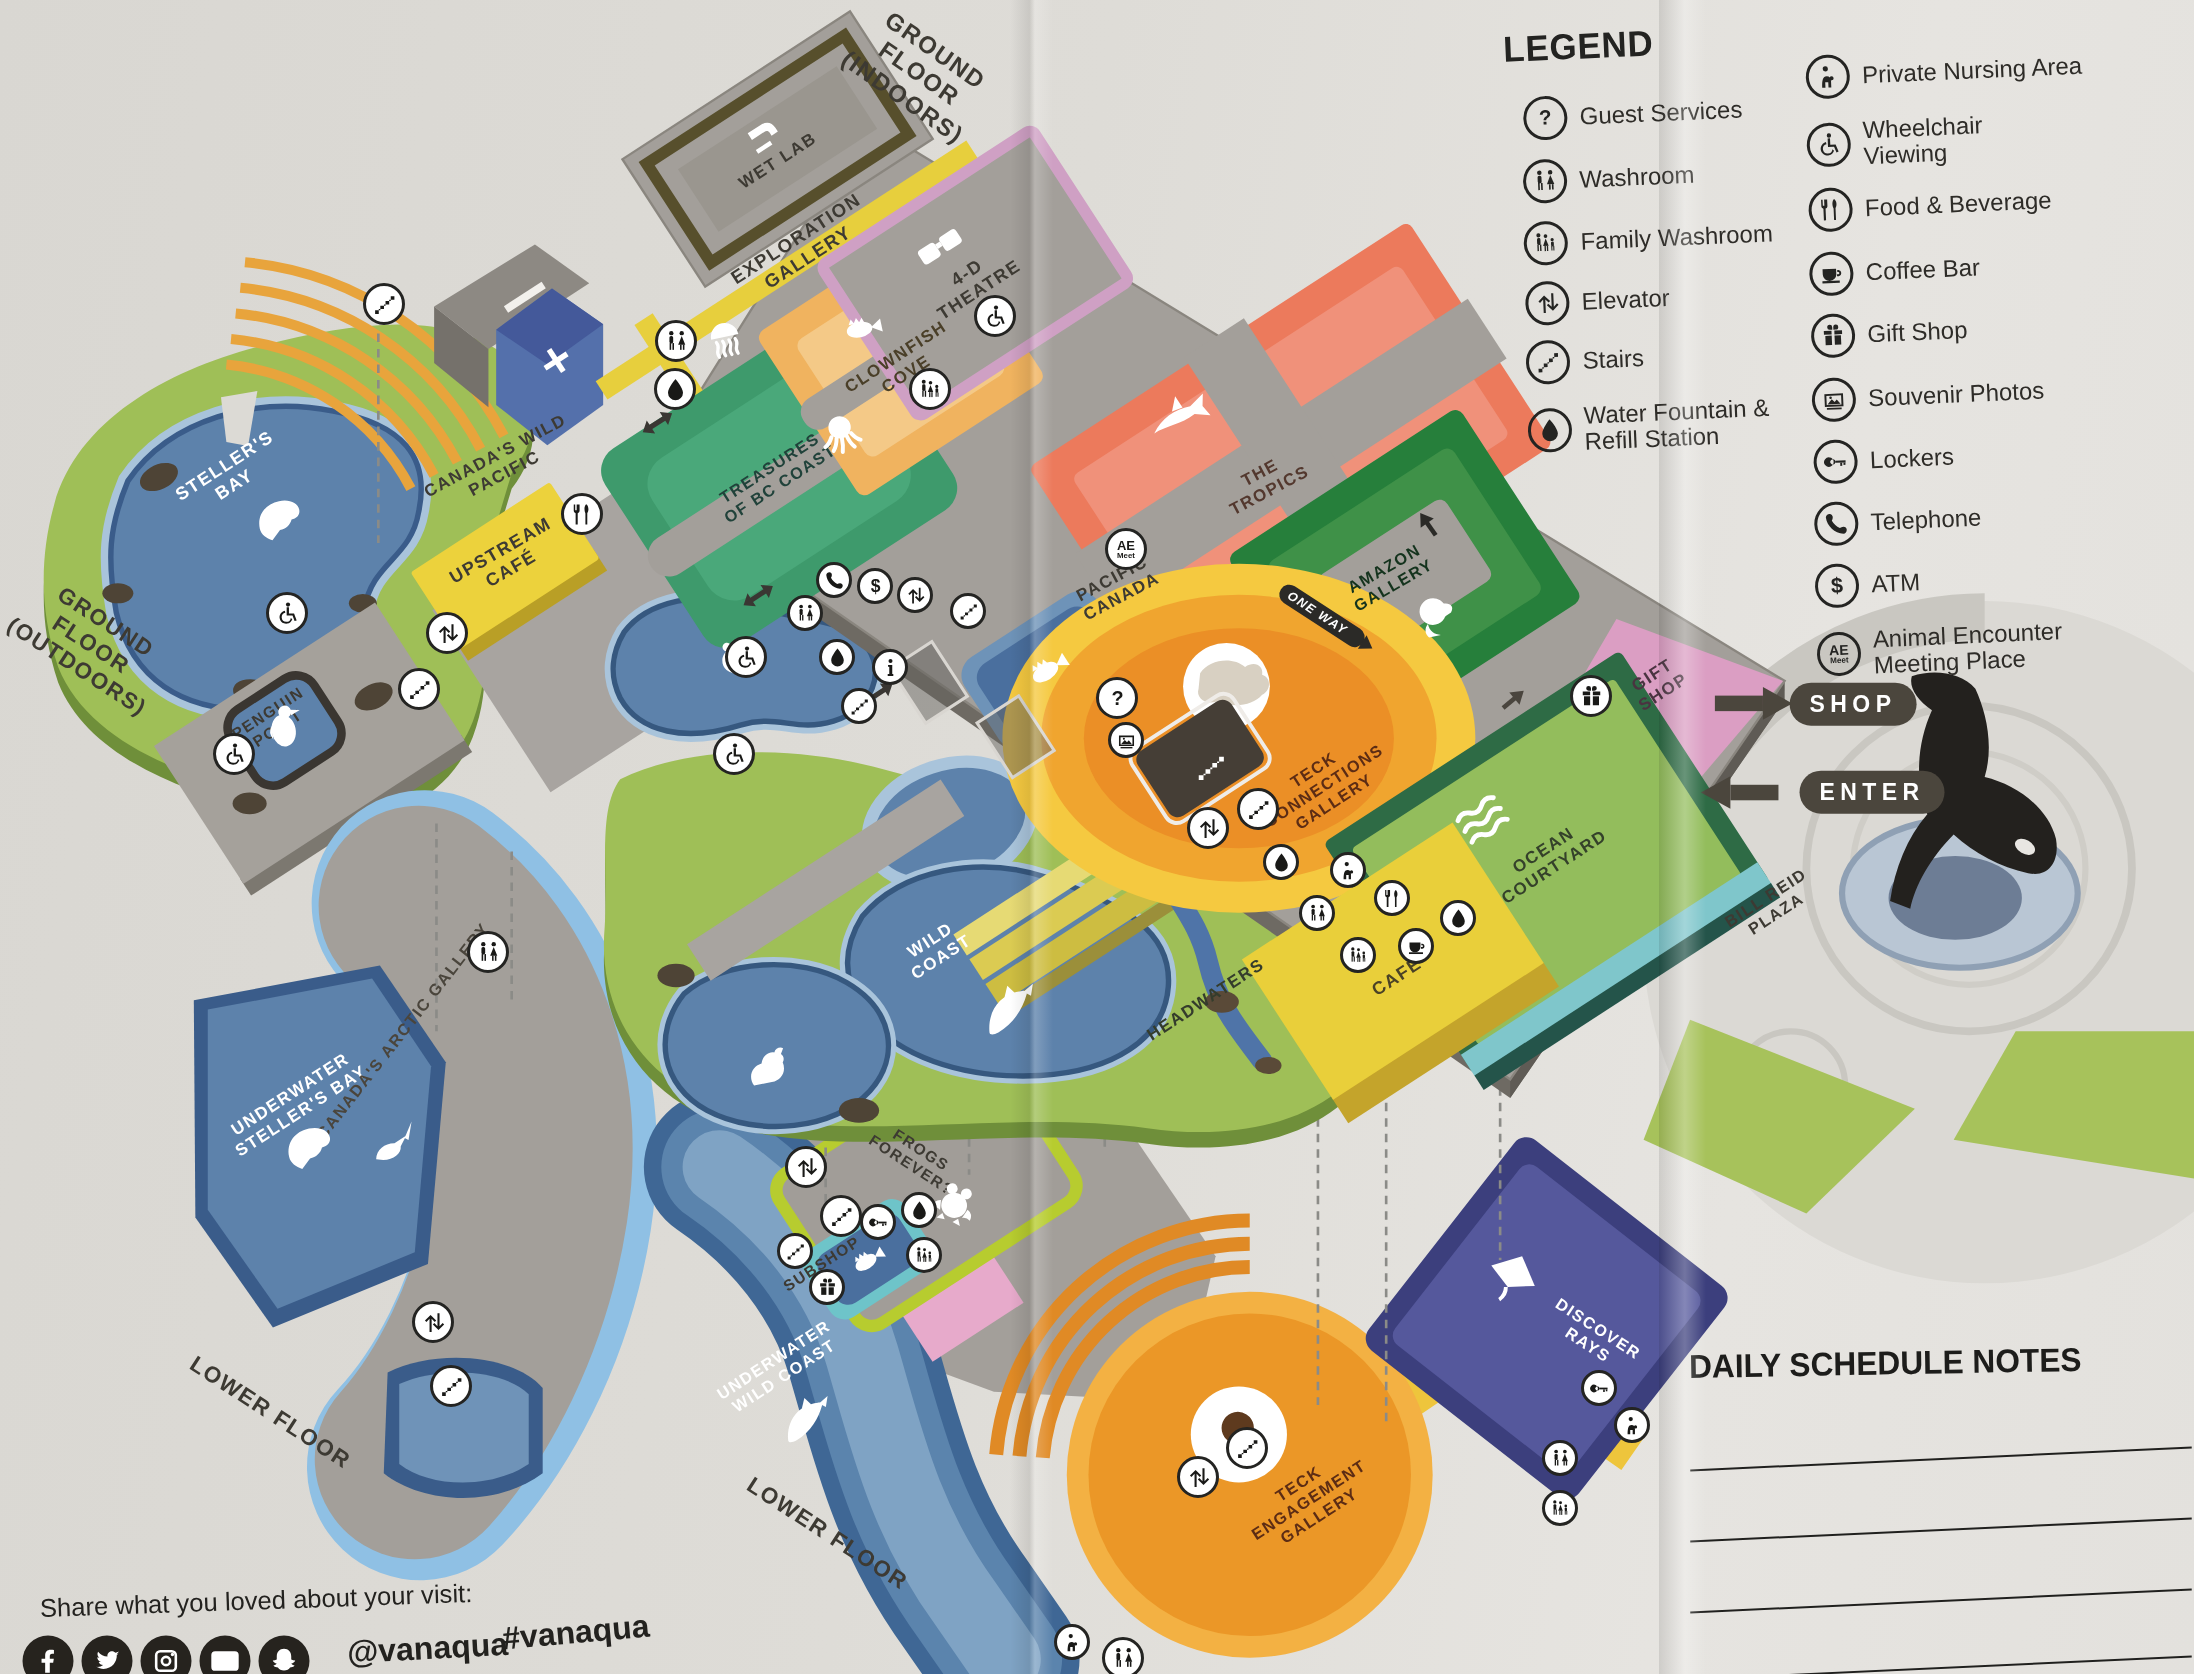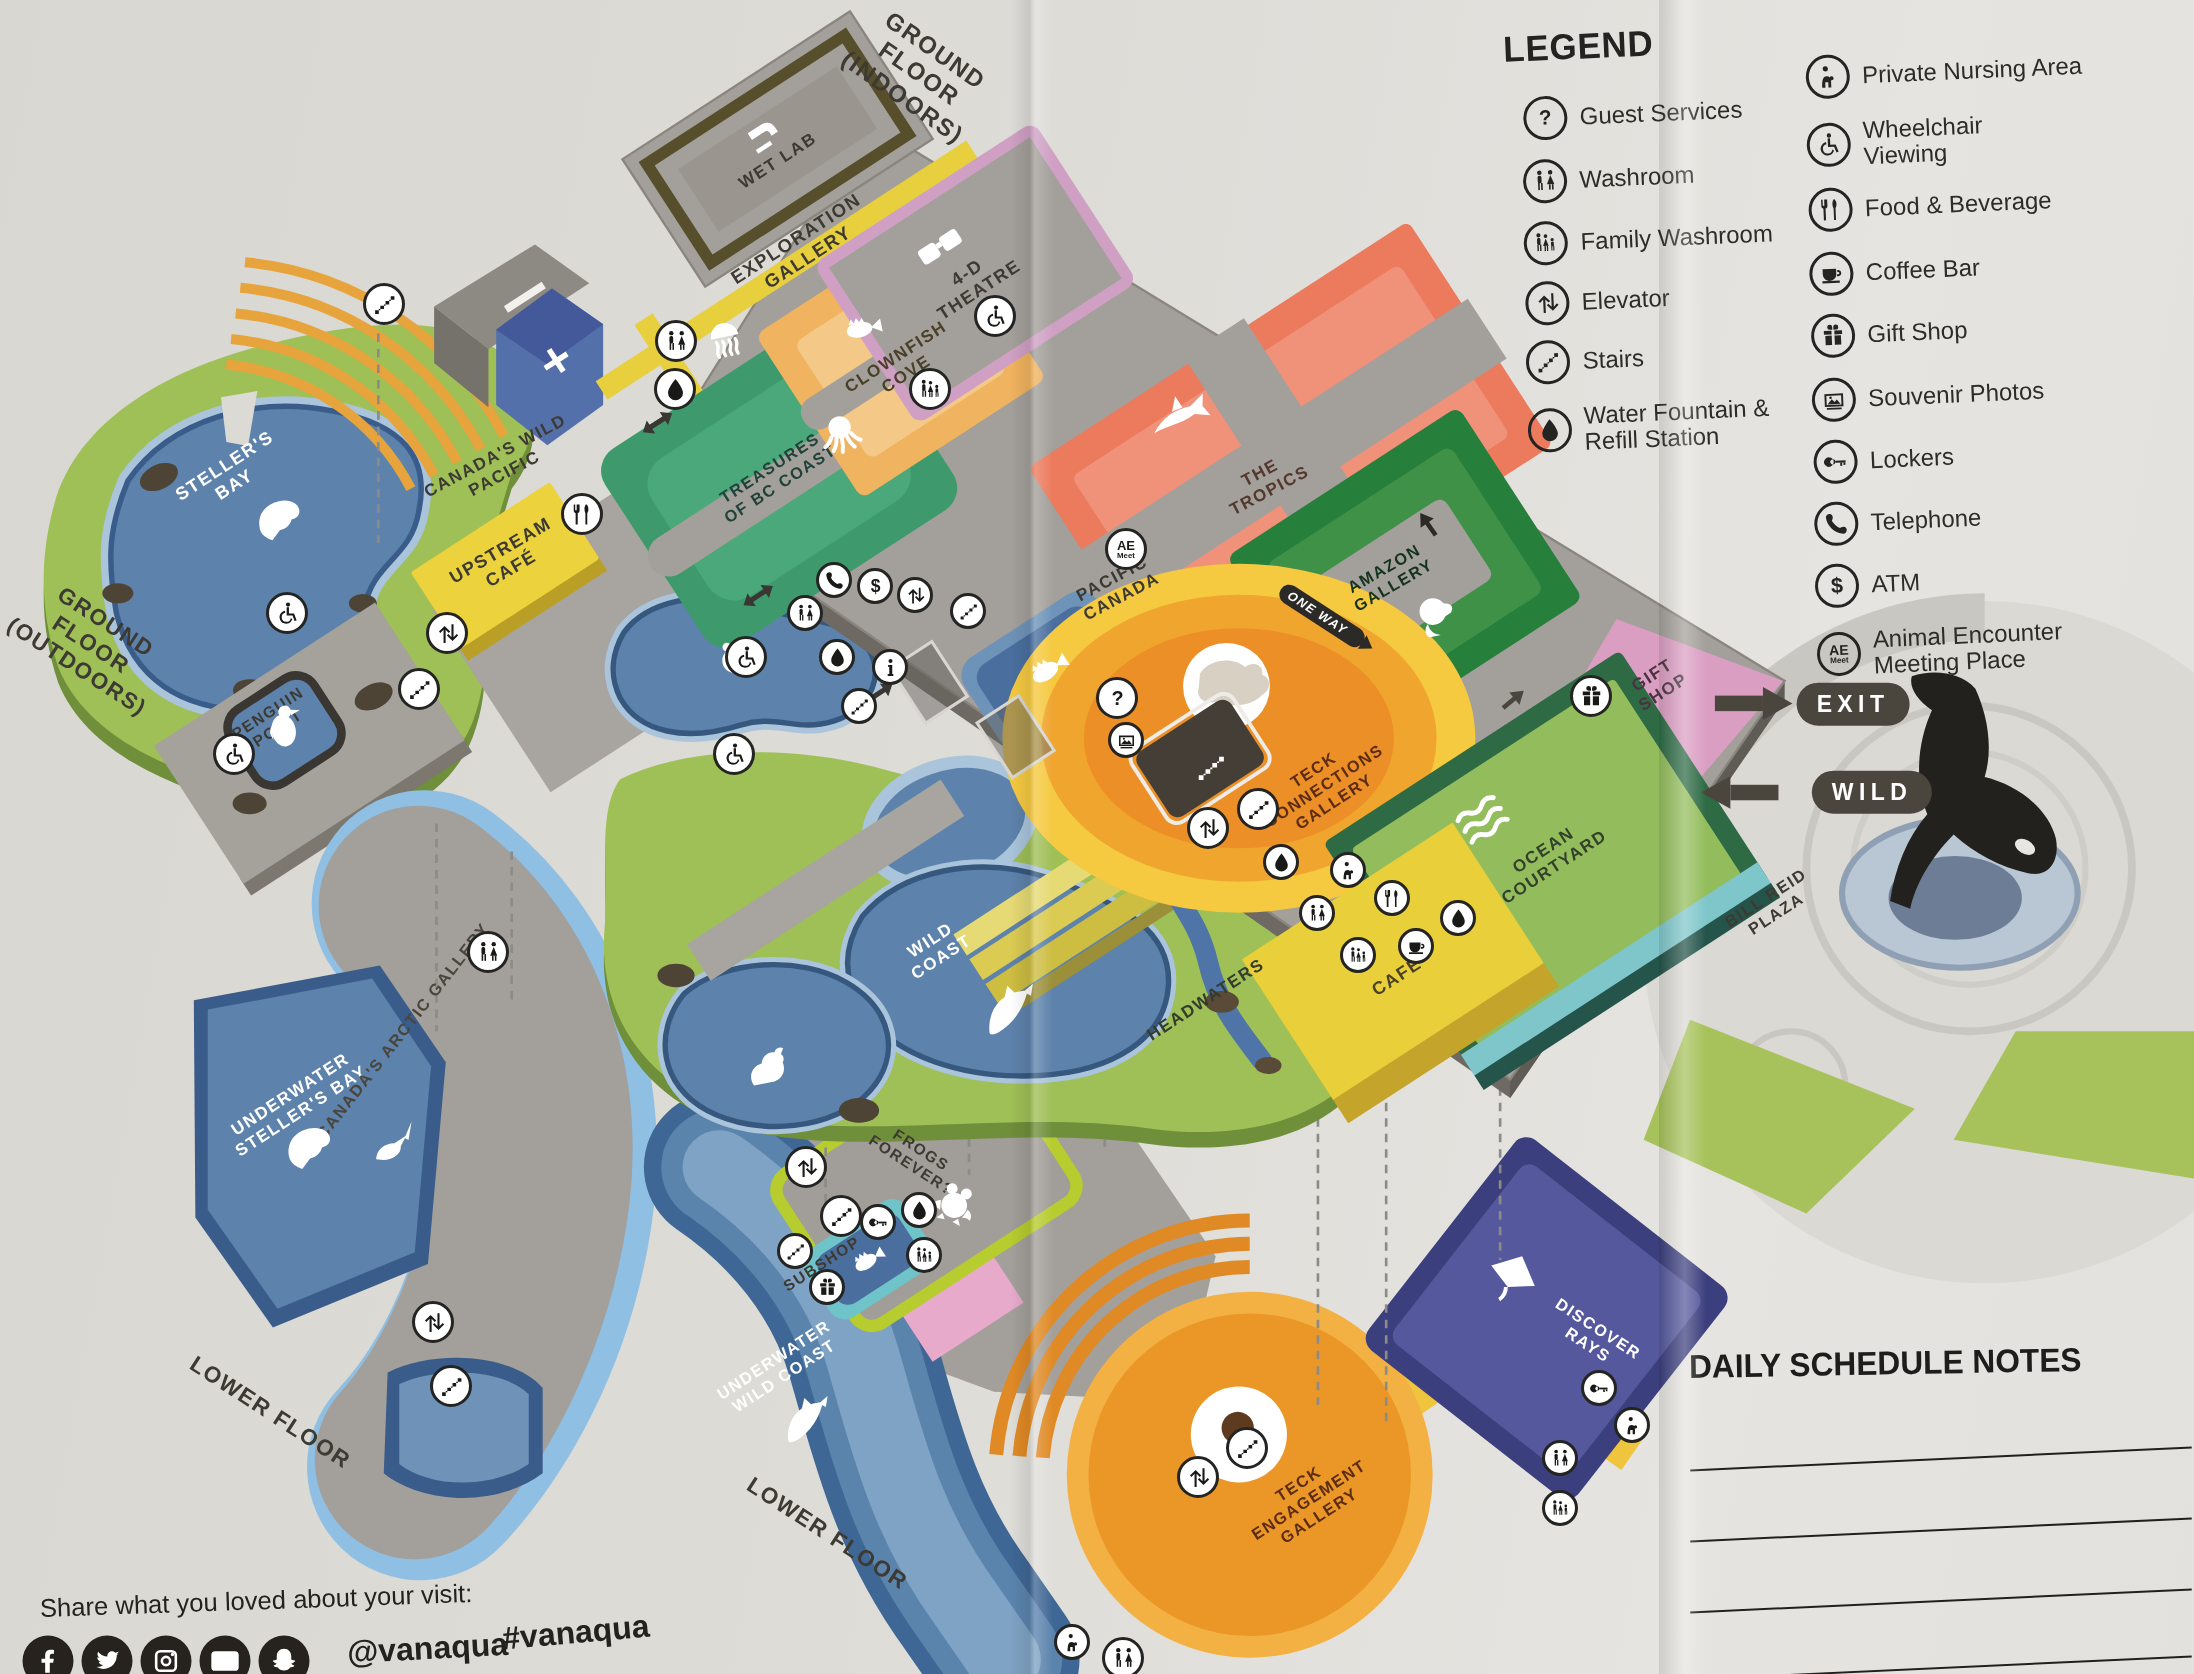--- a/index.html
+++ b/index.html
@@ -561,22 +561,22 @@
 <div class="lbl w" style="left:936px;top:949px;width:70px;font-size:17px">WILD COAST</div>
 <div class="lbl" style="left:1206px;top:1000px;width:202px;font-size:17px;color:#343c2c;white-space:nowrap">HEADWATERS</div>
 <div class="lbl w" style="left:296px;top:1103px;width:155px;font-size:17px">UNDERWATER STELLER'S BAY</div>
 <div class="lbl" style="left:403px;top:1031px;width:403px;font-size:16.3px;--r:-52deg;white-space:nowrap;color:#4a453c">CANADA'S ARCTIC GALLERY</div>
 <div class="lbl" style="left:916px;top:1158px;width:101px;font-size:15.5px;--r:33deg">FROGS FOREVER?</div>
 <div class="lbl" style="left:822px;top:1264px;width:124px;font-size:15.5px;white-space:nowrap">SUBSHOP</div>
 <div class="lbl w" style="left:779px;top:1368px;width:132px;font-size:16.3px">UNDERWATER WILD COAST</div>
 <div class="lbl" style="left:1309px;top:1500px;width:155px;font-size:16.3px;color:#5c2c14">TECK ENGAGEMENT GALLERY</div>
 <div class="lbl w" style="left:1593px;top:1337px;width:101px;font-size:16.3px;--r:33deg">DISCOVER RAYS</div>
 
-<div class="pill" style="left:1853px;top:704px"><span>EXIT</span></div>
-<div class="pill" style="left:1872px;top:792px"><span>WILD</span></div>
+<div class="pill" style="left:1853px;top:704px"><span>SHOP</span></div>
+<div class="pill" style="left:1872px;top:792px"><span>ENTER</span></div>
 <div class="oneway" style="left:1322px;top:616px"><span>ONE WAY</span></div>
 
 <span class="mk" style="left:676px;top:341px">
       <svg viewBox="0 0 24 24">
         <use href="#s-washroom"></use>
       </svg>
     </span>
 <span class="mk" style="left:675px;top:389px">
       <svg viewBox="0 0 24 24">
         <use href="#s-drop"></use>

